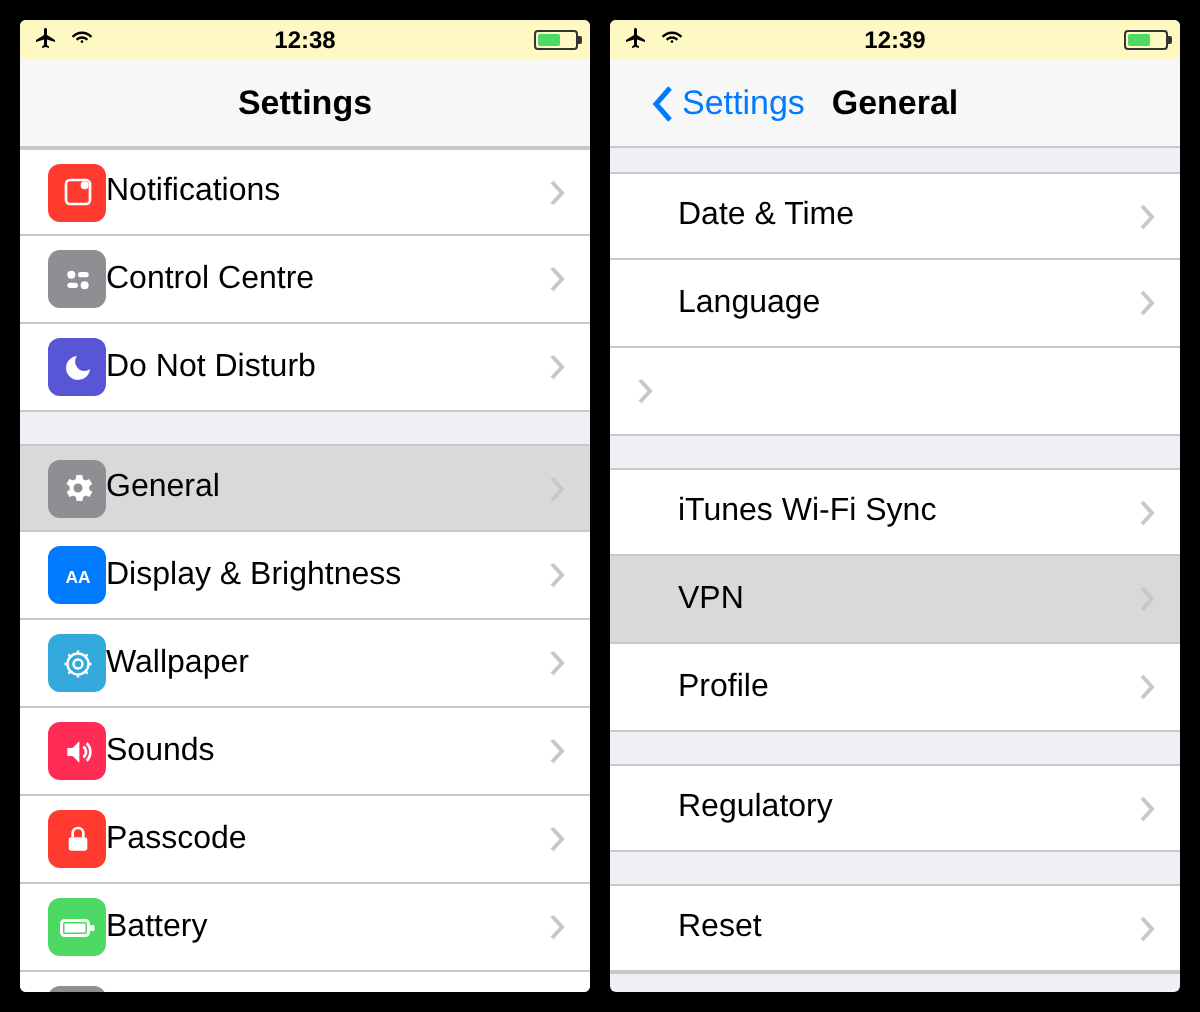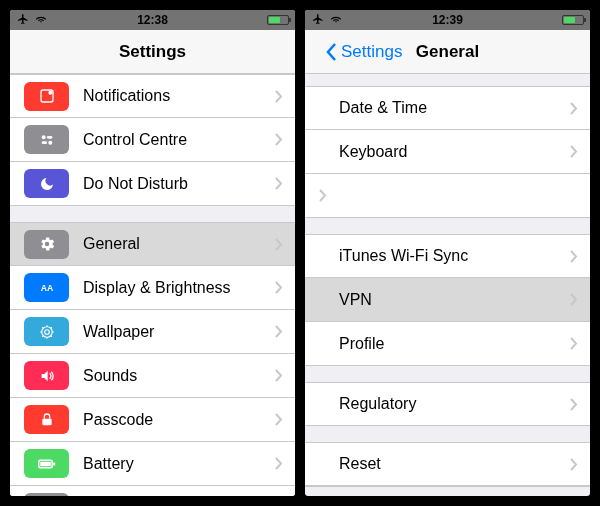--- a/index.html
+++ b/index.html
@@ -13,21 +13,21 @@
     flex: 1;
     background: #efeff4;
     border-radius: 3px;
     overflow: hidden;
     display: flex; flex-direction: column;
     min-width: 0;
   }
   
   .statusbar {
     height: 20px;
-    background: #737373;
+    background: #fef9c3;
     display: flex; align-items: center;
     font-size: 11px; font-weight: 500;
     padding: 0 6px;
     position: relative;
   }
   .sb-left, .sb-right { display: flex; align-items: center; gap: 4px; }
   .sb-right { margin-left: auto; }
   .sb-time {
     position: absolute; left: 0; right: 0; text-align: center;
     font-weight: 600; font-size: 12px;
@@ -67,22 +67,21 @@
     display: flex; align-items: center;
     padding: 0 12px 0 14px;
     position: relative;
     border-bottom: 1px solid #c8c7cc;
   }
   .row.first { border-top: 1px solid #c8c7cc; }
   .row.selected { background: #d9d9d9; }
   .row .label { flex: 1; font-size: 16px; color: #000; }
   .row.noicon .label { margin-left: 20px; }
   .icon {
-    width: 45px; height: 29px; border-radius: 6px;
-    margin-right: 14px;
+    width: 29px; height: 29px; border-radius: 6px;
     display: flex; align-items: center; justify-content: center;
     flex-shrink: 0;
   }
   .chevron { color: #c7c7cc; }
   .chevron svg { width: 8px; height: 13px; display:block; }
   
   .glyph { color: #fff; }
 </style>
 </head>
 <body>
@@ -300,21 +299,21 @@
 
     <div class="row first noicon">
       <span class="label">Date &amp; Time</span>
       <span class="chevron">
           <svg viewBox="0 0 8 13" fill="none" stroke="currentColor" stroke-width="2">
             <path d="M1 1l5 5.5L1 12"></path>
           </svg>
         </span>
     </div>
     <div class="row noicon">
-      <span class="label">Keyboard</span>
+      <span class="label">Language</span>
       <span class="chevron">
           <svg viewBox="0 0 8 13" fill="none" stroke="currentColor" stroke-width="2">
             <path d="M1 1l5 5.5L1 12"></path>
           </svg>
         </span>
     </div>
     <div class="row noicon">
       <span class="chevron">
           <svg viewBox="0 0 8 13" fill="none" stroke="currentColor" stroke-width="2">
             <path d="M1 1l5 5.5L1 12"></path>

